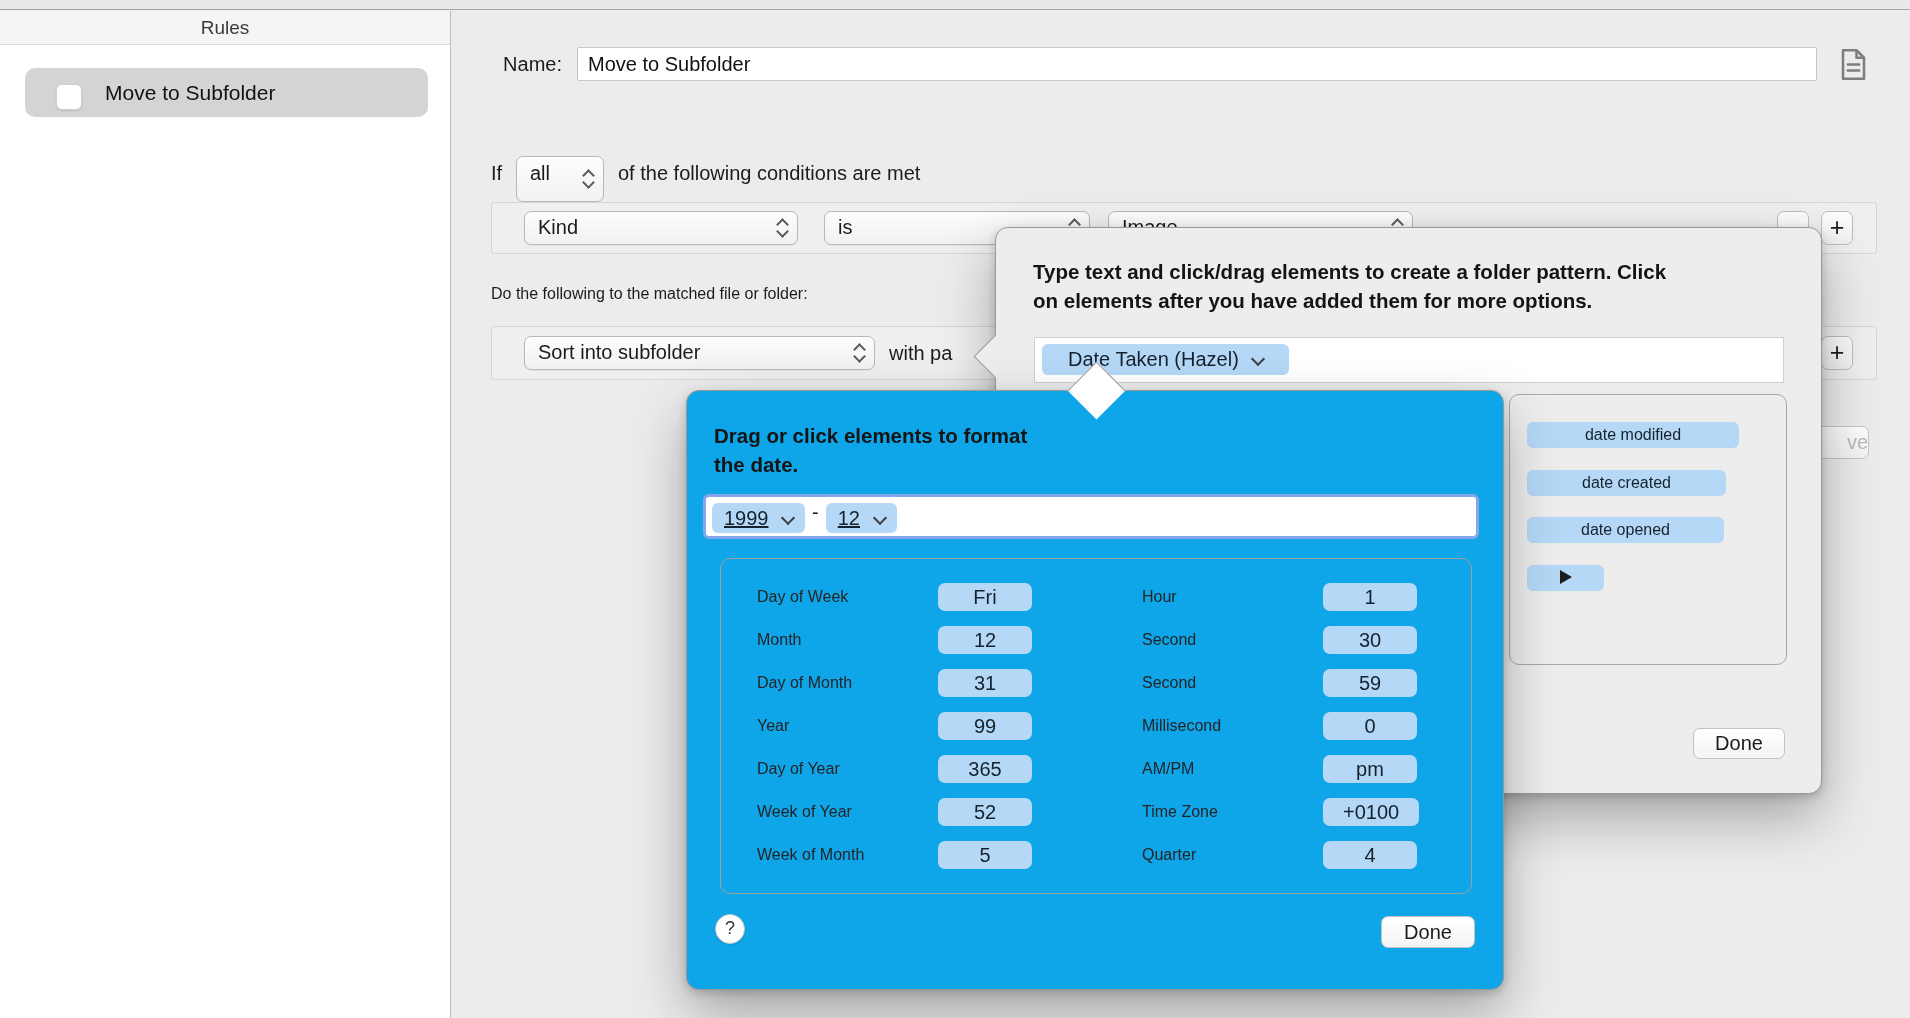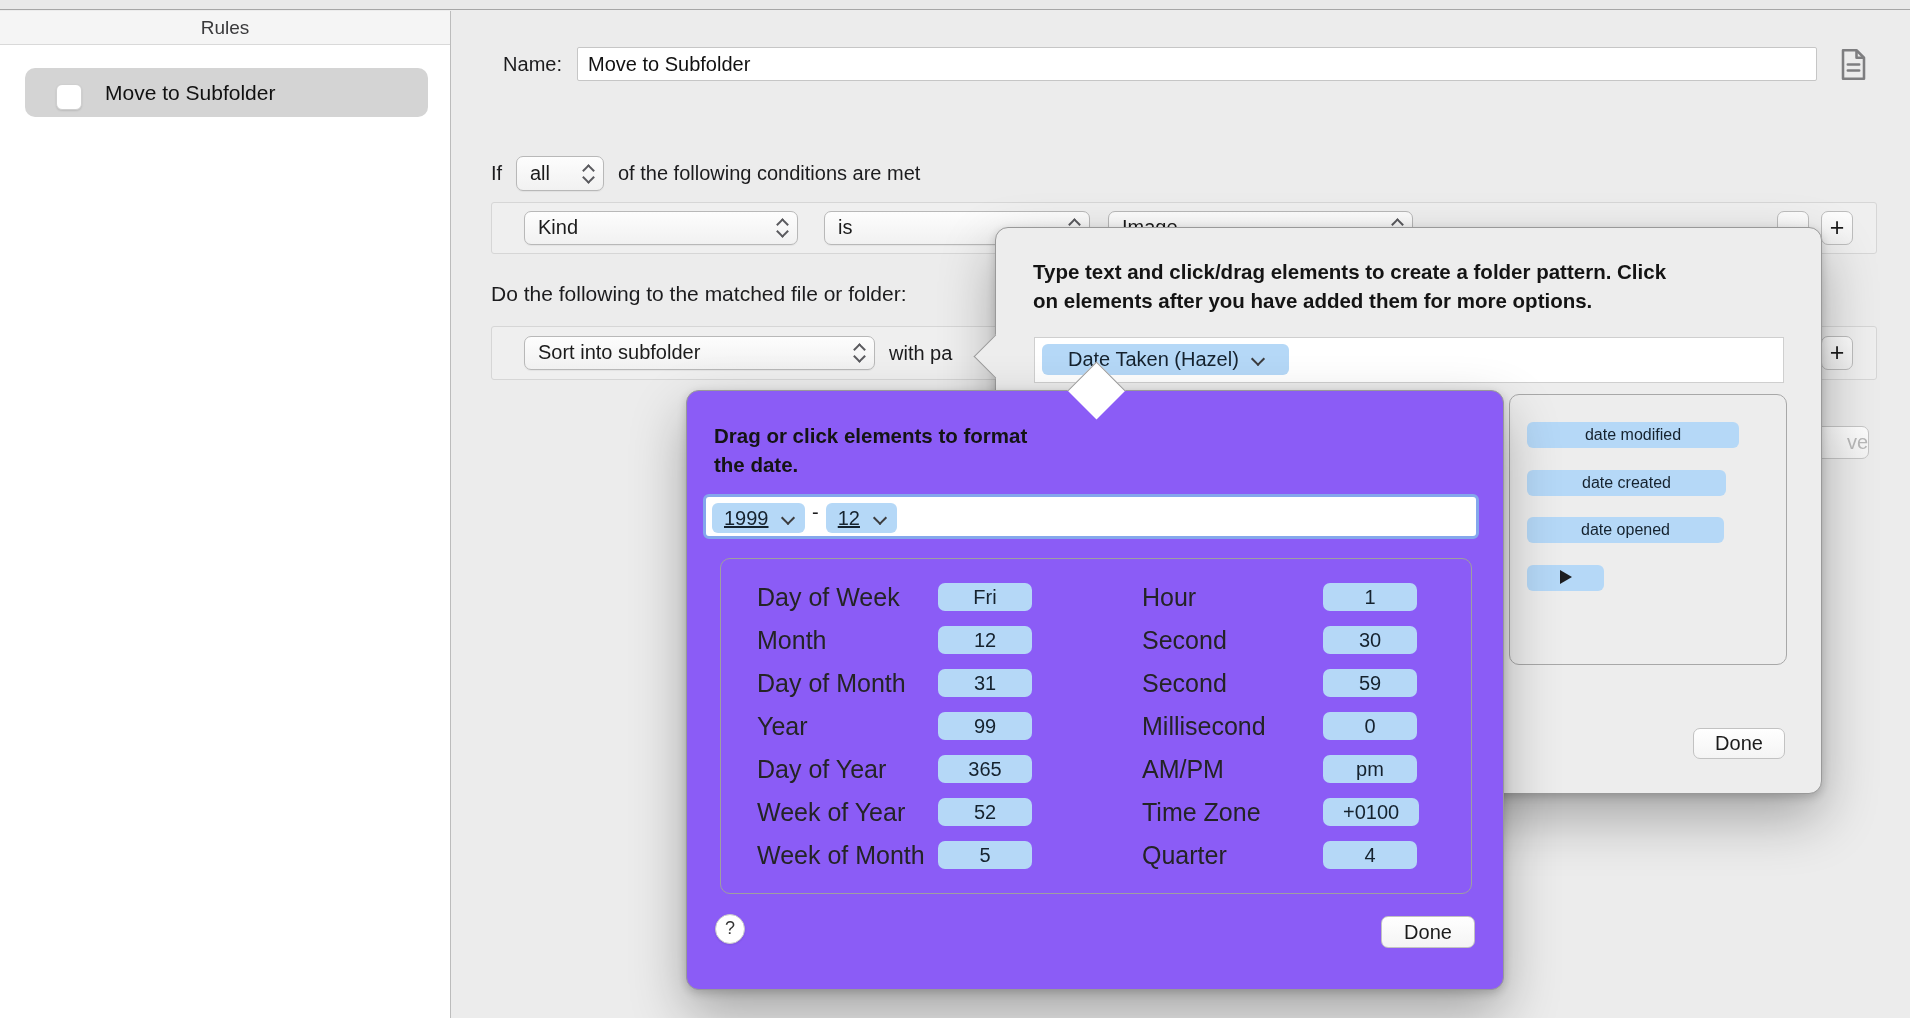--- a/index.html
+++ b/index.html
@@ -33,23 +33,23 @@
   .stepper i{position:absolute;left:1px;width:7px;height:7px;display:block;border:0 solid #5a5a5e;}
   .stepper .u{top:1px;border-left-width:2px;border-top-width:2px;transform:rotate(45deg);}
   .stepper .d{bottom:1px;border-right-width:2px;border-bottom-width:2px;transform:rotate(45deg);}
   
   .rowbox{position:absolute;background:#efefef;border:1px solid #d6d6d6;border-radius:3px;box-sizing:border-box;}
   #cond-box{left:491px;top:202px;width:1386px;height:52px;}
   #action-box{left:491px;top:326px;width:1386px;height:54px;}
   .sqbtn{position:absolute;width:32px;height:34px;background:linear-gradient(#fdfdfd,#f1f1f1);border:1px solid #bdbdbd;
     border-radius:7px;box-sizing:border-box;text-align:center;line-height:30px;font-size:25px;color:#1b1b1b;}
   #if-prefix{left:491px;top:156px;line-height:35px;}
-  #mode-popup{left:516px;top:156px;width:88px;height:35px;line-height:32px;}
+  #mode-popup{left:516px;top:156px;width:88px;height:46px;line-height:32px;}
   #if-suffix{left:618px;top:156px;line-height:35px;}
-  #actions-heading{left:491px;top:280px;line-height:28px;font-size:21px;}
+  #actions-heading{left:491px;top:280px;line-height:28px;font-size:16px;}
   #pattern-connector{left:889px;top:336px;line-height:34px;}
   #partial-button{left:1789px;top:426px;width:80px;height:33px;background:linear-gradient(#fdfdfd,#f3f3f3);
     border:1px solid #c6c6c6;border-radius:7px;box-sizing:border-box;z-index:5;text-align:right;
     line-height:31px;color:#b9b9b9;}
   
   .token{display:inline-block;background:#b5d8f7;border-radius:6px;height:31px;line-height:31px;padding:0 18px;
     font-size:20px;color:#15222e;white-space:nowrap;}
   .chev-dn{display:inline-block;width:8px;height:8px;border-right:2px solid #3c3c3e;border-bottom:2px solid #3c3c3e;
     transform:rotate(45deg);margin-left:9px;vertical-align:2px;}
   .undl{text-decoration:underline;}
@@ -66,35 +66,35 @@
   #pattern-field{position:absolute;left:38px;top:109px;width:750px;height:46px;background:#fff;border:1px solid #cfcfcf;
     box-sizing:border-box;padding:6px 0 0 7px;}
   #elements-box{position:absolute;left:513px;top:166px;width:276px;height:269px;border:1px solid #a8a8a8;border-radius:10px;}
   .etok{position:absolute;left:17px;height:26px;line-height:26px;border-radius:6px;background:#b5d8f7;
     text-align:center;font-size:16px;color:#15222e;}
   .play{display:inline-block;width:0;height:0;border-left:12px solid #1d1d1f;border-top:7px solid transparent;
     border-bottom:7px solid transparent;vertical-align:-1px;}
   .btn{position:absolute;background:linear-gradient(#ffffff,#f4f4f4);border:1px solid #c2c2c2;border-radius:7px;
     box-sizing:border-box;text-align:center;font-size:20px;color:#1b1b1b;}
   #pattern-done{left:697px;top:500px;width:92px;height:31px;line-height:29px;}
-  #date-popover{left:686px;top:390px;width:816px;height:598px;background:#8b5cf6;z-index:20;}
+  #date-popover{left:686px;top:390px;width:816px;height:598px;background:#0ea5e9;z-index:20;}
   #date-arrow{position:absolute;left:389px;top:-21px;width:40px;height:40px;background:#fff;
     border-top:1px solid #999;border-left:1px solid #999;transform:rotate(45deg);}
   #date-instr{left:27px;top:30px;width:600px;}
   #date-field{position:absolute;left:16px;top:103px;width:776px;height:45px;background:#fff;border:3px solid #84a7ec;
     border-radius:6px;box-sizing:border-box;padding:4px 12px 0 6px;white-space:nowrap;}
   #date-field .token{height:30px;line-height:30px;padding:0 12px;}
   .tok-sep{display:inline-block;margin:0 7px;vertical-align:6px;color:#1c1c1e;}
   #date-panel{position:absolute;left:33px;top:167px;width:752px;height:336px;border:1.5px solid #9f9f9f;
     border-radius:10px;box-sizing:border-box;}
   .gridcol{position:absolute;top:24px;}
   .gridcol.left{left:36px;}
   .gridcol.right{left:421px;}
   .grow{display:flex;align-items:center;height:28px;margin-bottom:15px;}
-  .glabel{display:inline-block;width:181px;font-size:25px;color:#242426;}
+  .glabel{display:inline-block;width:181px;font-size:16px;color:#242426;}
   #help-btn{left:28px;top:523px;width:30px;height:30px;border-radius:50%;background:#fff;border:1px solid #c9c9c9;
     box-sizing:border-box;text-align:center;line-height:27px;font-size:18px;color:#333;position:absolute;
     box-shadow:0 1px 2px rgba(0,0,0,.10);}
   #date-done{left:694px;top:525px;width:94px;height:32px;line-height:30px;}
 </style>
 </head>
 <body>
 
 <div class="abs" id="top-strip"></div>
 

